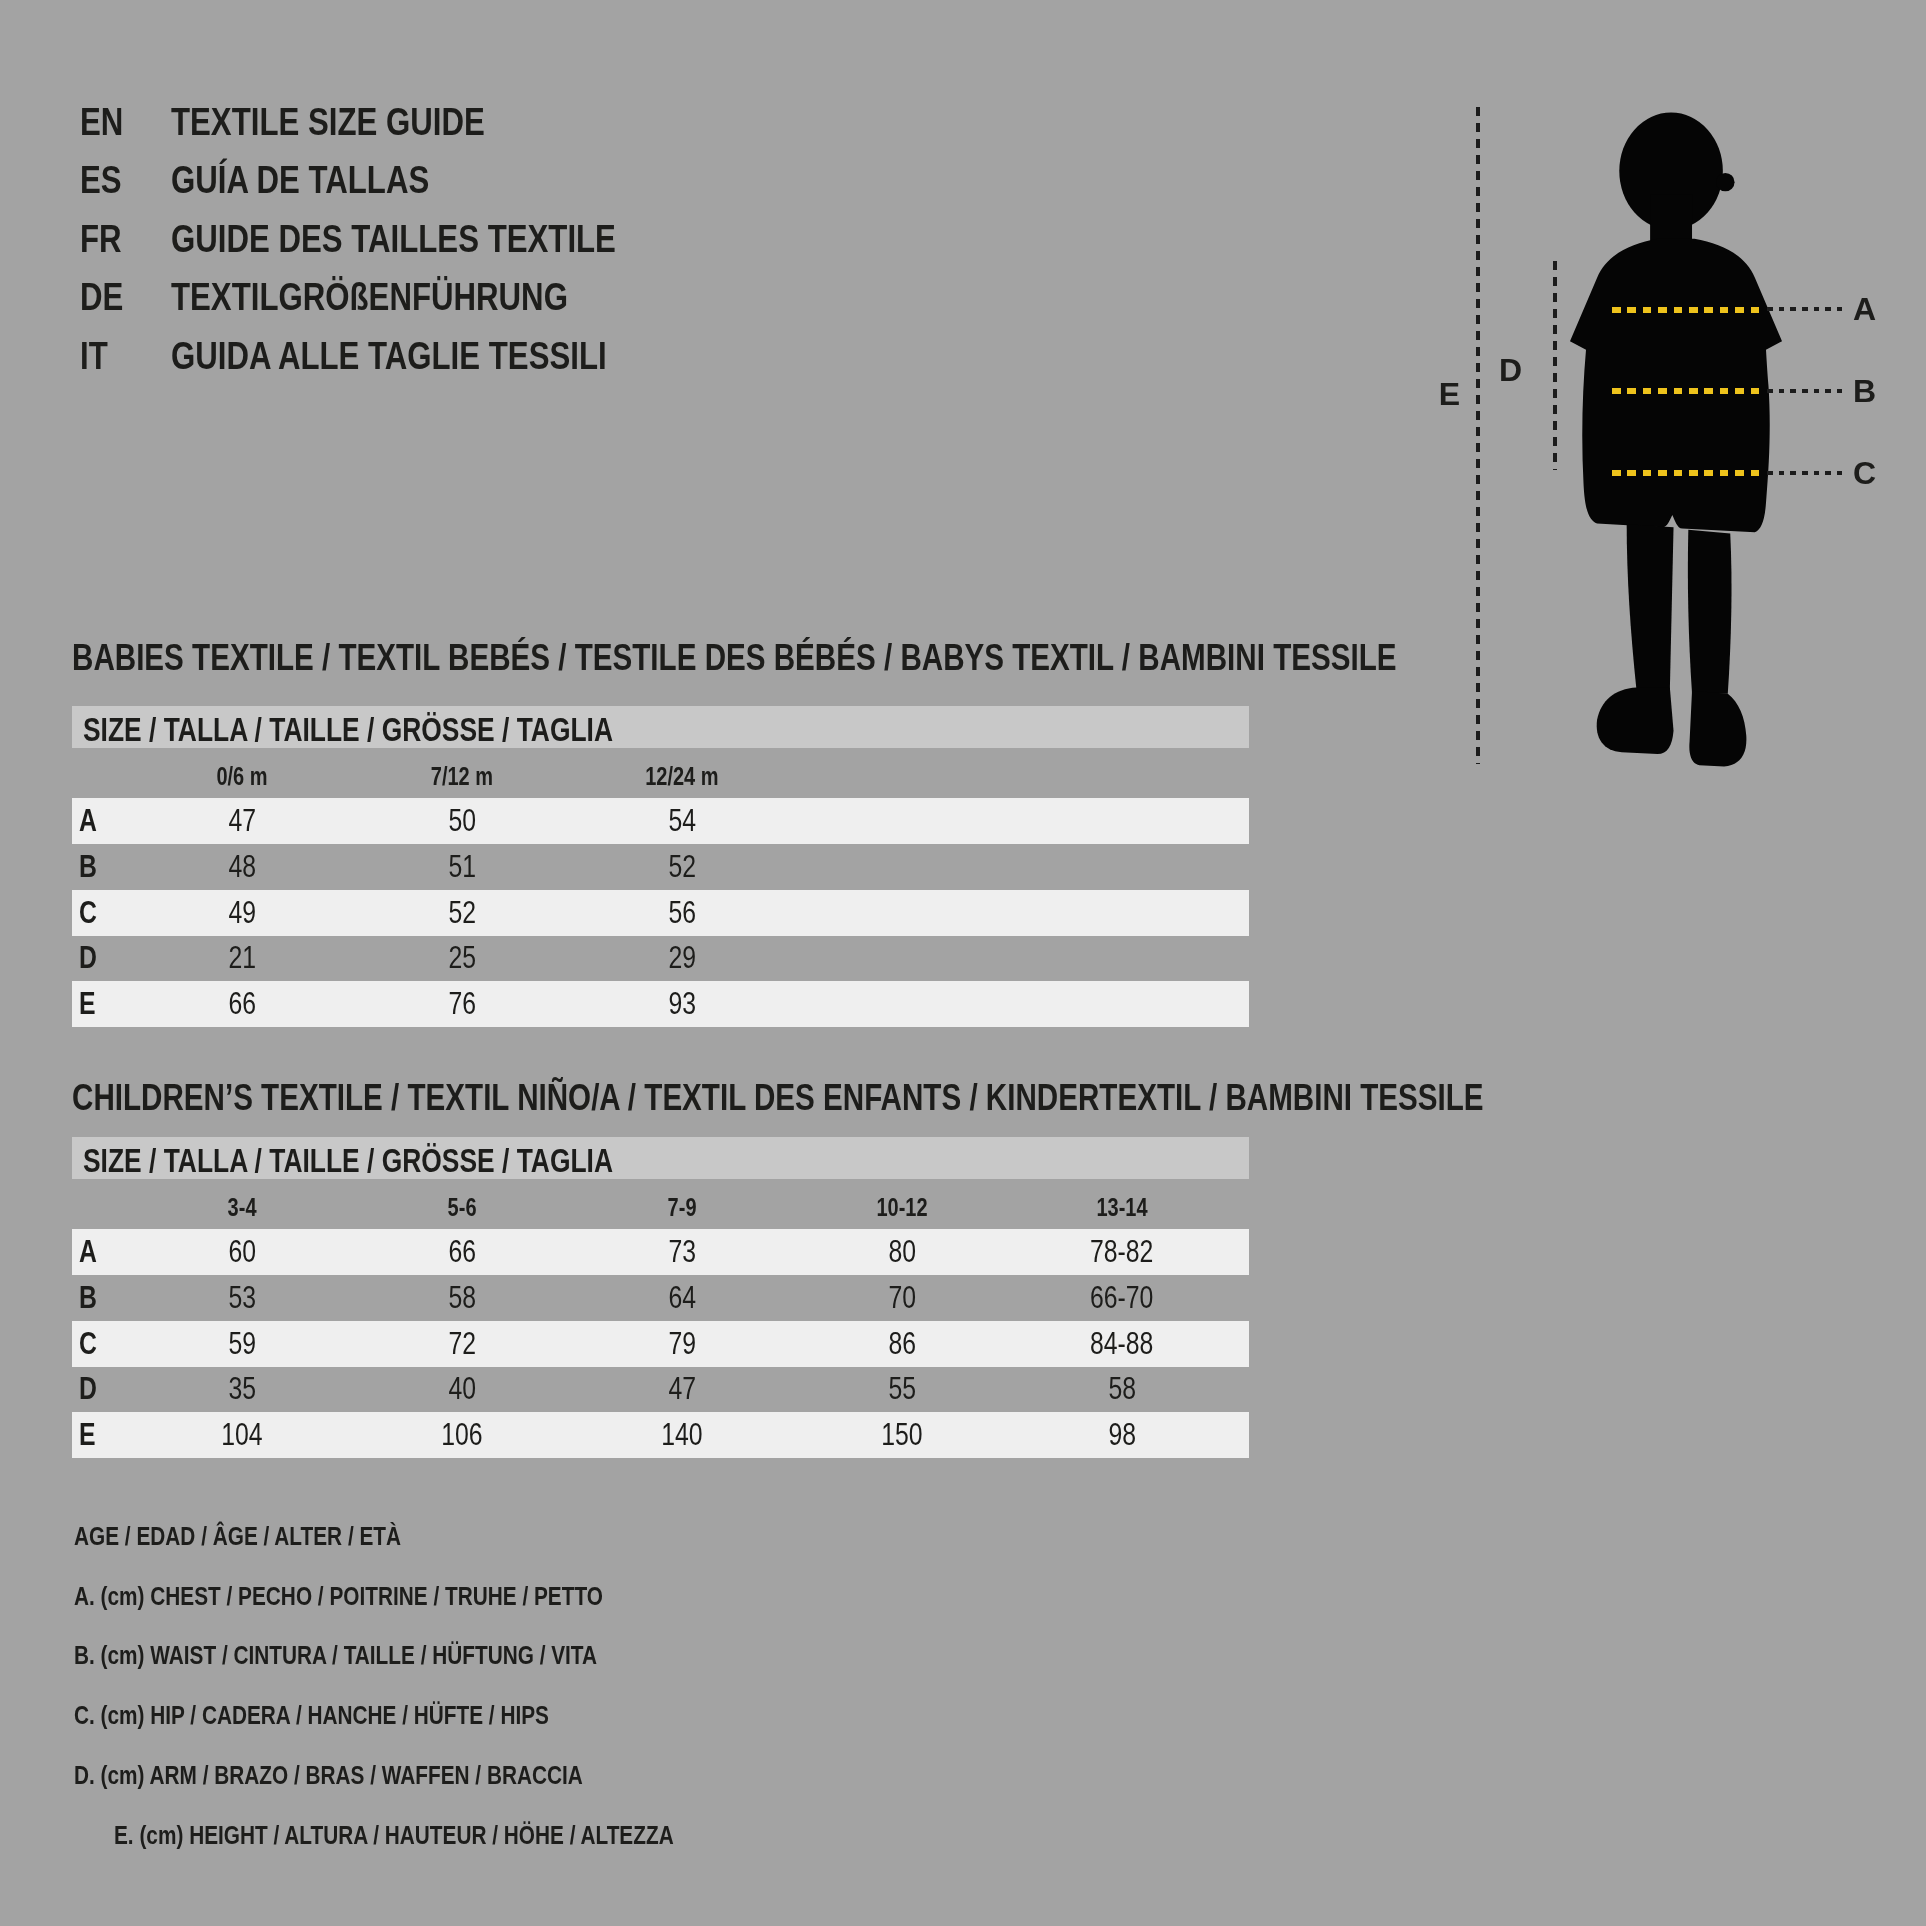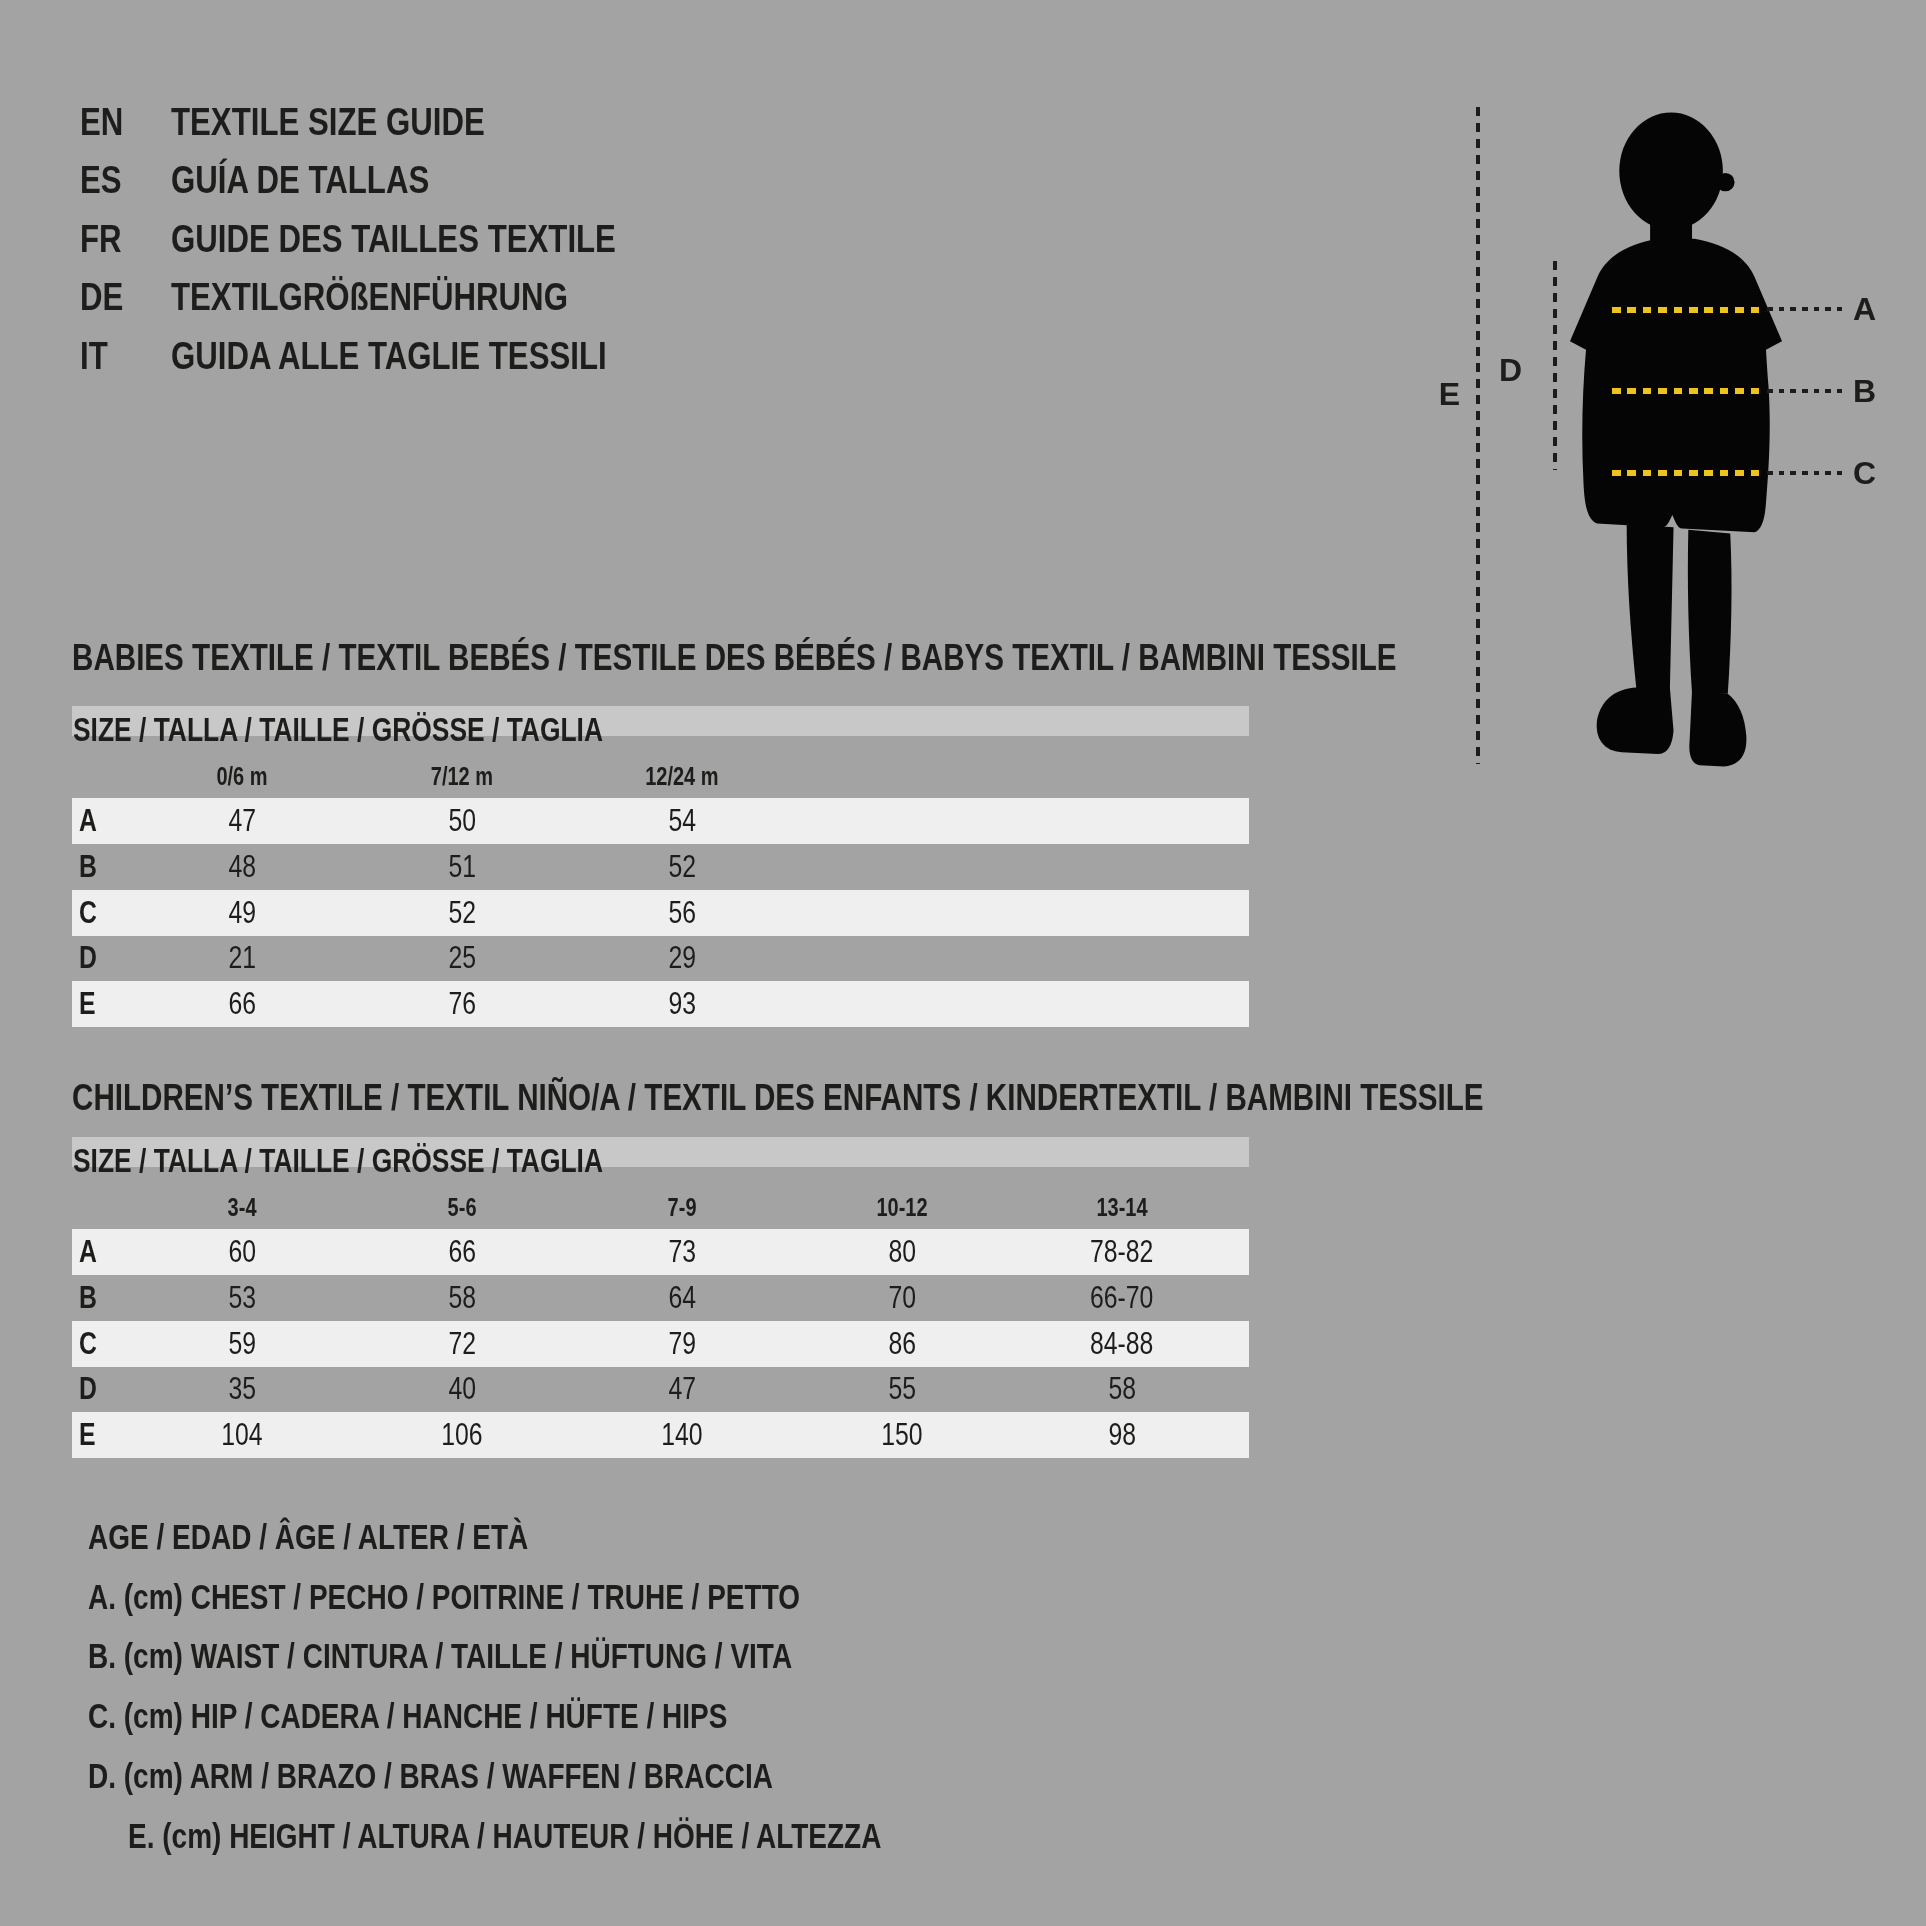--- a/index.html
+++ b/index.html
@@ -19,30 +19,30 @@
   .vline{position:absolute;width:3.7px;background:repeating-linear-gradient(180deg,#1c1c1c 0 9.2px,rgba(0,0,0,0) 9.2px 16px);}
   .ydash{position:absolute;height:5.5px;background:repeating-linear-gradient(90deg,#eec31c 0 8.6px,rgba(0,0,0,0) 8.6px 15.4px);}
   .bdot{position:absolute;height:4.3px;background:repeating-linear-gradient(90deg,#1c1c1c 0 5.5px,rgba(0,0,0,0) 5.5px 11.7px);}
   .mlabel{position:absolute;font-size:32px;font-weight:700;line-height:32px;}
 
   
   .section-heading{position:absolute;left:72px;font-size:37px;font-weight:700;line-height:41px;}
 
   
   .tbl{position:absolute;left:72px;width:1177px;}
-  .size-bar{position:absolute;left:0;top:0;width:1177px;height:30px;background:#c8c8c8;
-            font-size:33px;font-weight:700;line-height:47px;padding-left:1px;box-sizing:border-box;}
+  .size-bar{position:absolute;left:0;top:0;width:1177px;height:42px;background:#c8c8c8;
+            font-size:33px;font-weight:700;line-height:47px;padding-left:11px;box-sizing:border-box;}
   .trow{position:absolute;left:0;width:1177px;height:46px;display:flex;align-items:center;}
   .trow.shade{background:#efefef;}
   .rlabel{width:60px;padding-left:7.4px;box-sizing:border-box;font-size:31px;font-weight:700;}
   .tcell{width:220px;text-align:center;font-size:31px;font-weight:400;}
   .hcell{width:220px;text-align:center;font-size:25px;font-weight:700;}
 
   
-  .legend-row{position:absolute;left:88px;font-size:35px;font-weight:700;line-height:41px;text-align:center;}
+  .legend-row{position:absolute;left:74px;font-size:26px;font-weight:700;line-height:41px;text-align:center;}
 
   svg{display:block;}
 </style>
 </head>
 <body>
 
 <div id="canvas">
 
   <div>
     <div class="lang-row" style="top:99px;">

